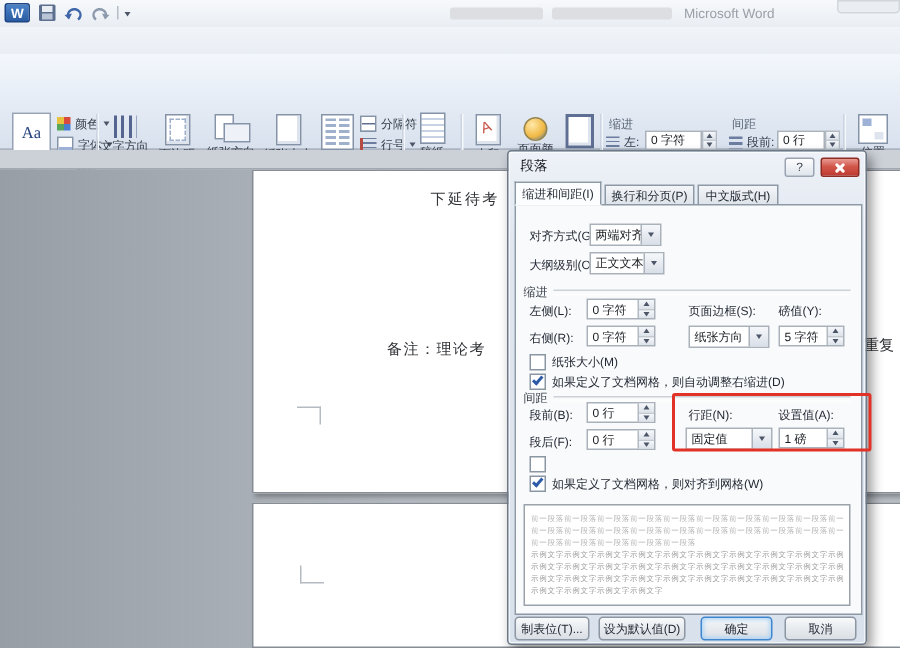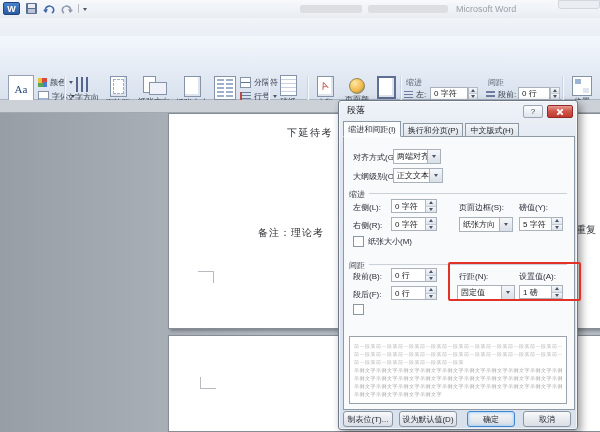--- a/index.html
+++ b/index.html
@@ -420,20 +420,26 @@
           </b>
           <b>
             <i class="tri"></i>
           </b>
         </span>
       </div>
     <div class="abs cbrow" style="left:14px;top:135px">
       <span class="cb"></span>
       <span>纸张大小(M)</span>
       </div>
+    <div class="abs cbrow" style="left:14px;top:148px">
+      <span class="cb">
+          <i></i>
+        </span>
+      <span class="nw">如果定义了文档网格，则自动调整右缩进(D)</span>
+      </div>
 
     <div class="abs ghdr" style="left:10px;top:159px;width:218px">
       <span>间距</span>
         <span class="line"></span>
       </div>
     <span class="abs dlbl nw" style="left:14px;top:170px">段前(B):</span>
     <div class="abs field" style="left:52px;top:167px;width:46px;height:14px">
       <span>0 行</span>
       <span class="spin-btns">
           <b>
@@ -471,20 +477,26 @@
             <i class="tri-up"></i>
           </b>
           <b>
             <i class="tri"></i>
           </b>
         </span>
       </div>
     <div id="redbox" class="abs"></div>
     <div class="abs cbrow" style="left:14px;top:203px">
       <span class="cb"></span>
+      </div>
+    <div class="abs cbrow" style="left:14px;top:216px">
+      <span class="cb">
+          <i></i>
+        </span>
+      <span class="nw">如果定义了文档网格，则对齐到网格(W)</span>
       </div>
 
     <div id="preview-box" class="abs">
       <div class="pline pl-a">前一段落前一段落前一段落前一段落前一段落前一段落前一段落前一段落前一段落前一段落</div>
       <div class="pline pl-a">前一段落前一段落前一段落前一段落前一段落前一段落前一段落前一段落前一段落前一段落</div>
       <div class="pline pl-a">前一段落前一段落前一段落前一段落前一段落</div>
       <div class="pline pl-b">示例文字示例文字示例文字示例文字示例文字示例文字示例文字示例文字示例文字示例文字</div>
       <div class="pline pl-b">示例文字示例文字示例文字示例文字示例文字示例文字示例文字示例文字示例文字示例文字</div>
       <div class="pline pl-b">示例文字示例文字示例文字示例文字示例文字示例文字示例文字示例文字示例文字示例文字</div>
       <div class="pline pl-b">示例文字示例文字示例文字示例文字</div>

